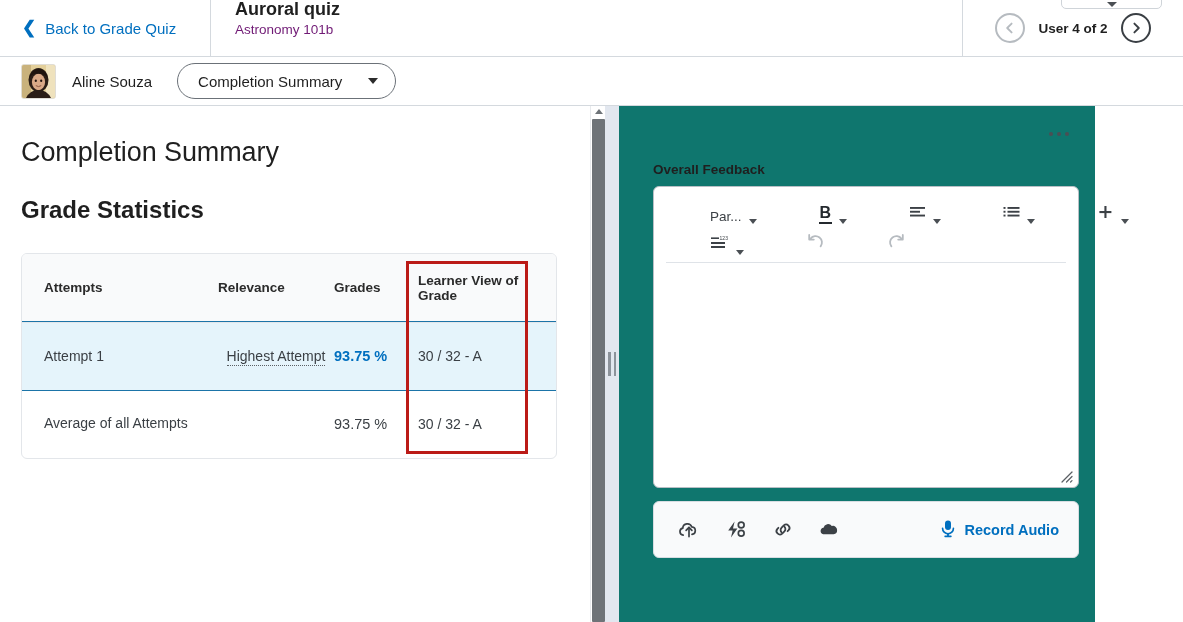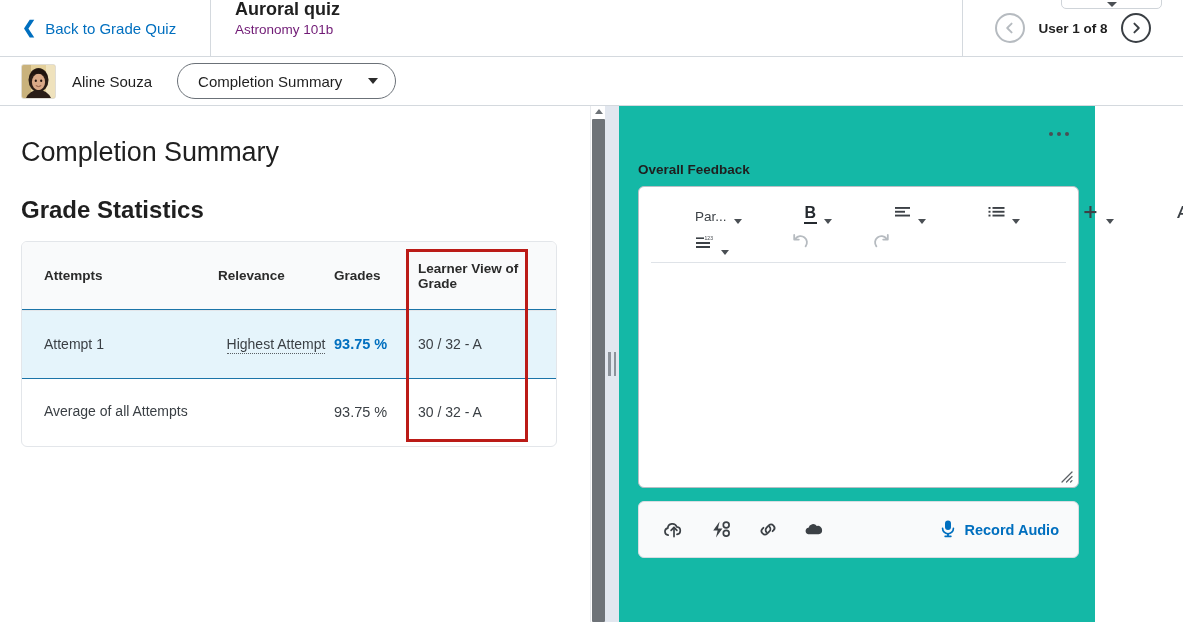--- a/index.html
+++ b/index.html
@@ -192,21 +192,21 @@
   .info-line b { font-weight: bold; }
   .h2-title {
     font-size: 24px;
     color: #1f1f1f;
     font-weight: bold;
     margin: 28px 0 0 0;
   }
 
   
   .stats-card {
-    margin-top: 17px;
+    margin-top: 29px;
     border: 1px solid #e3e6ea;
     border-radius: 6px;
     background: #ffffff;
     overflow: hidden;
     position: relative;
     width: 536px;
   }
   table.stats {
     width: 100%;
     border-collapse: collapse;
@@ -308,22 +308,22 @@
     display: block;
     width: 2.5px; height: 24px;
     background: #8b929a;
   }
 
   
   .right-pane {
     position: absolute;
     left: 619px; top: 106px;
     width: 476px; height: 516px;
-    background: #14b8a6;
-    padding: 0 16px 0 19px;
+    background: #0f766e;
+    padding: 0 16px 0 34px;
   }
   .kebab-row {
     height: 56px;
     display: flex; align-items: center; justify-content: flex-end;
     padding-right: 6px;
   }
   .kebab {
     display: flex; gap: 4px; cursor: pointer; padding: 6px 4px;
   }
   .kebab i {
@@ -436,21 +436,21 @@
 
     <div class="user-nav-cell">
       <div class="cut-dropdown">
         <span class="caret"></span>
       </div>
       <div class="nav-circle">
         <svg width="14" height="14" viewBox="0 0 14 14" aria-hidden="true">
           <polyline points="8.6,2.6 4.2,7 8.6,11.4" fill="none" stroke="currentColor" stroke-width="1.9" stroke-linecap="round" stroke-linejoin="round"></polyline>
         </svg>
       </div>
-      <div class="user-count">User 1 of 8</div>
+      <div class="user-count">User 4 of 2</div>
       <div class="nav-circle enabled">
         <svg width="14" height="14" viewBox="0 0 14 14" aria-hidden="true">
           <polyline points="5.4,2.6 9.8,7 5.4,11.4" fill="none" stroke="currentColor" stroke-width="1.9" stroke-linecap="round" stroke-linejoin="round"></polyline>
         </svg>
       </div>
     </div>
   </div>
 
   <div class="subbar">
     <div class="avatar">

